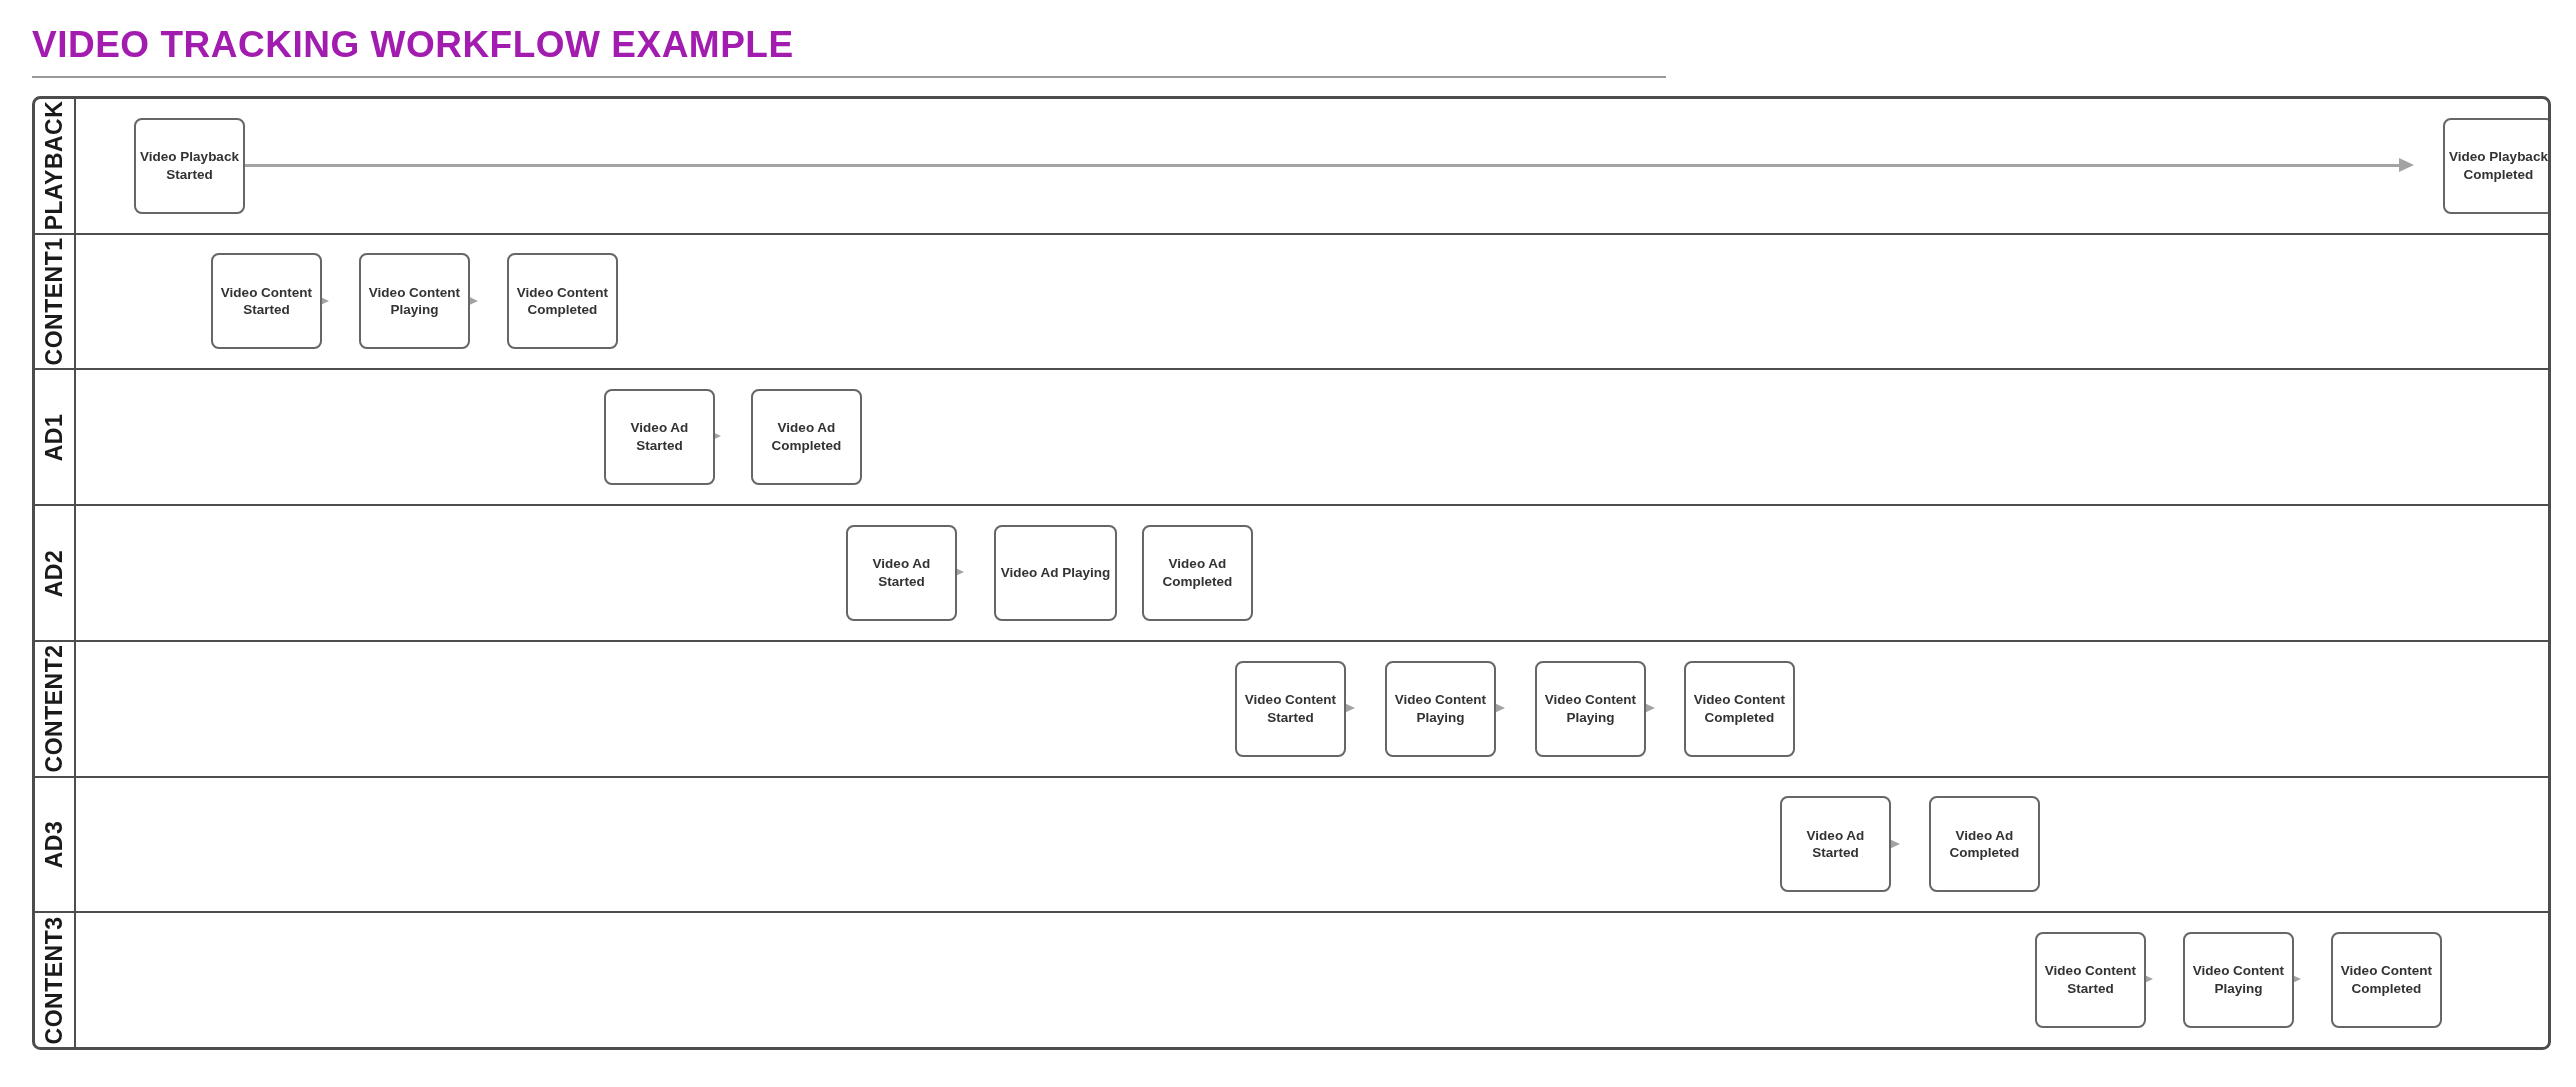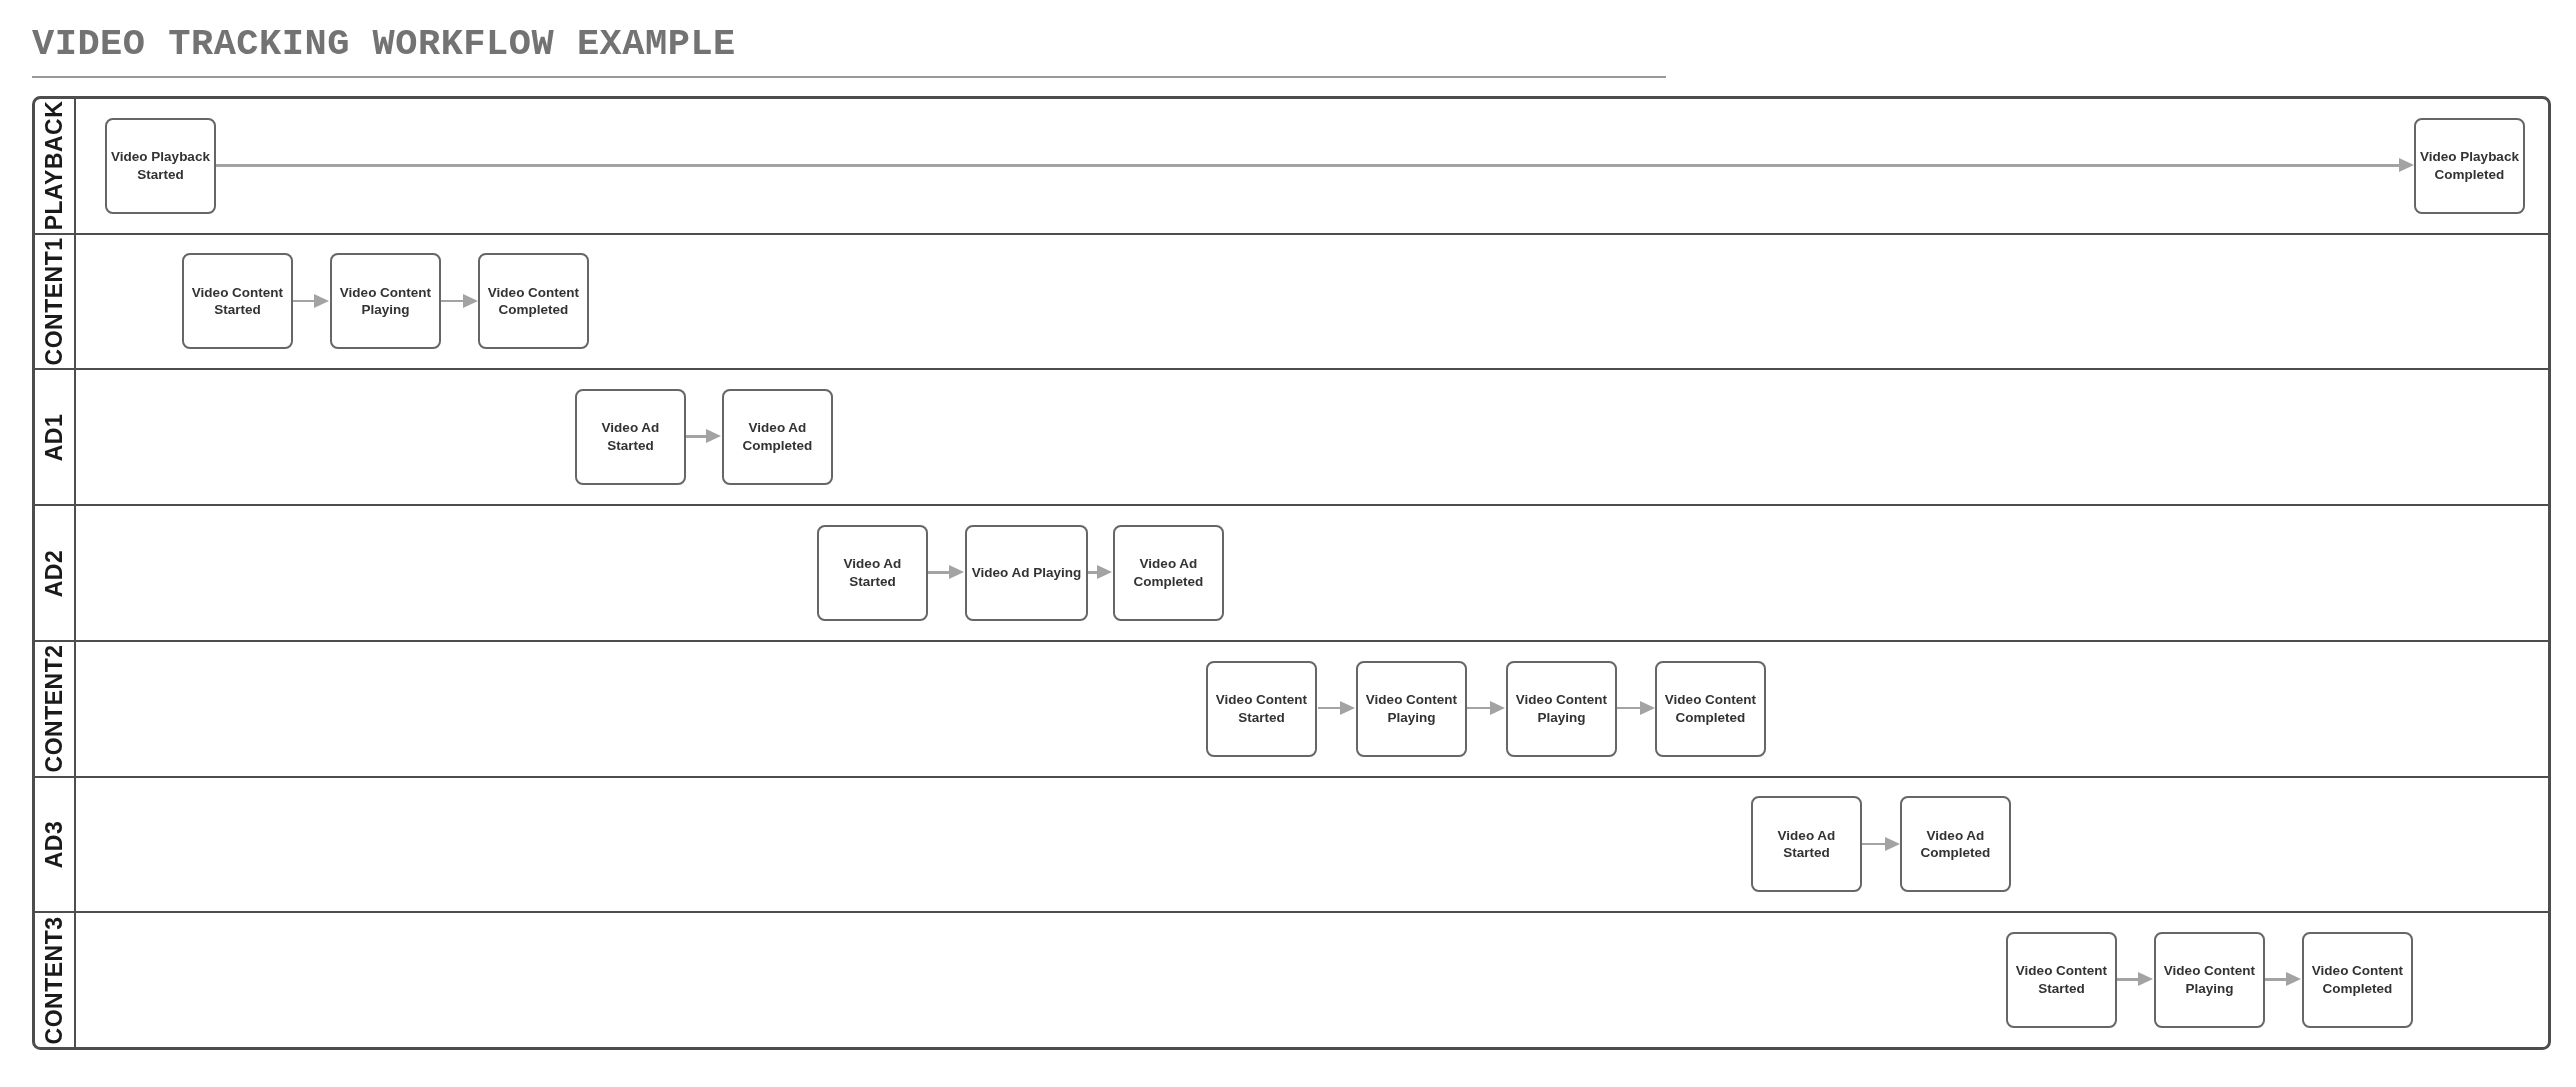--- a/index.html
+++ b/index.html
@@ -14,25 +14,24 @@
     height: 1087px;
     background: #ffffff;
     overflow: hidden;
   }
   .page-title {
     position: absolute;
     left: 32px;
     top: 26px;
     font-size: 37px;
     font-weight: bold;
-    color: #737373;
+    color: #a21caf;
     letter-spacing: 0.5px;
     white-space: nowrap;
     line-height: 1;
-    font-family: Liberation Mono, monospace;
   }
   .title-rule {
     position: absolute;
     left: 32px;
     top: 76px;
     width: 1634px;
     height: 2.1px;
     background: #999999;
   }
   .frame {
@@ -87,20 +86,21 @@
     display: flex;
     align-items: center;
     justify-content: center;
     text-align: center;
     font-size: 13.5px;
     font-weight: bold;
     color: #333333;
     line-height: 17.7px;
     padding: 0 2.6px;
     z-index: 2;
+    margin-left: 29px;
   }
   .arrow-shaft {
     position: absolute;
     top: 65px;
     height: 2.6px;
     background: #a3a3a3;
     z-index: 1;
   }
   .arrow-head {
     position: absolute;

